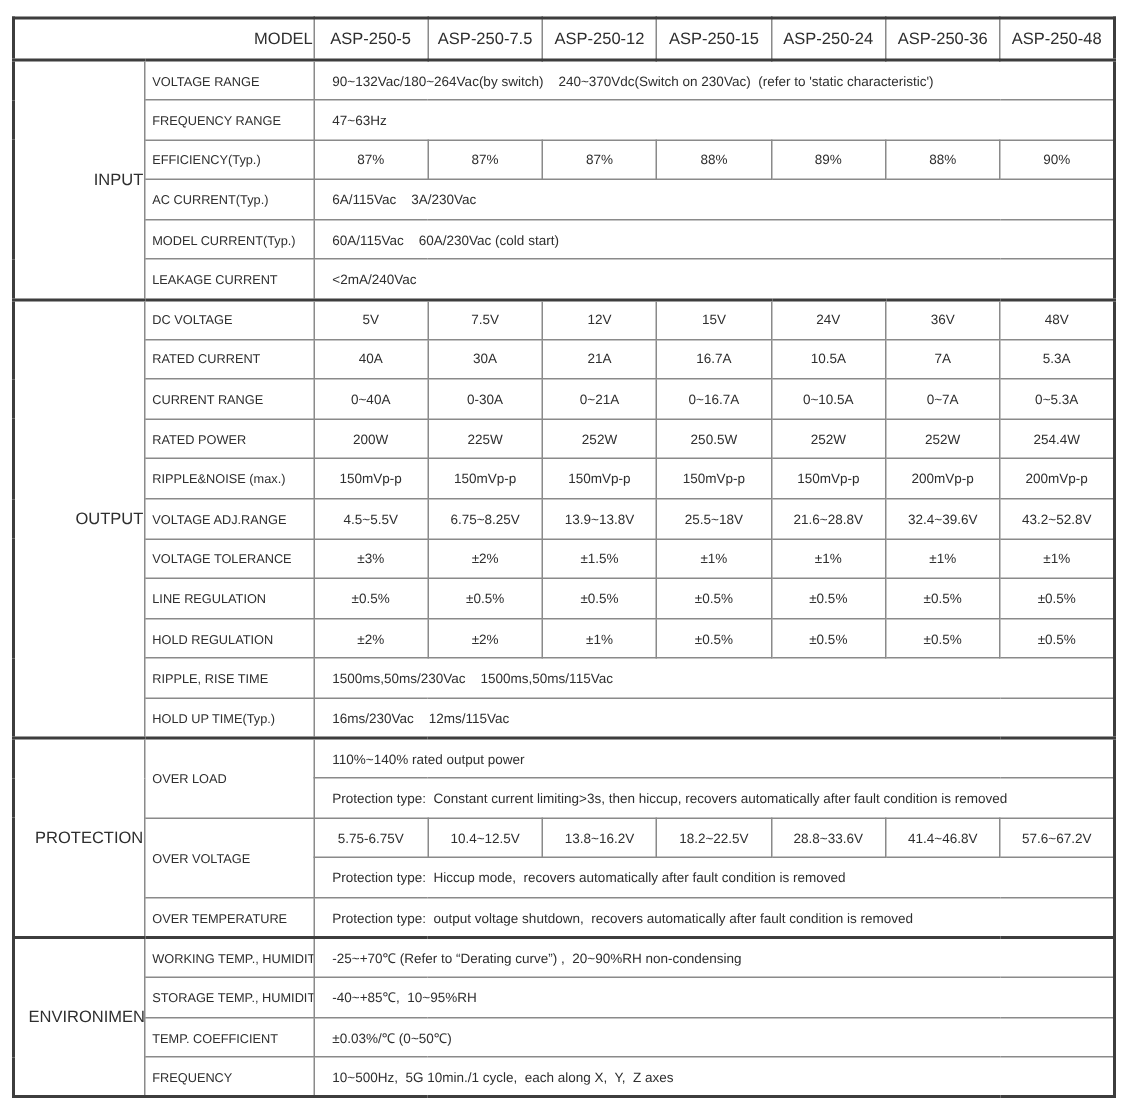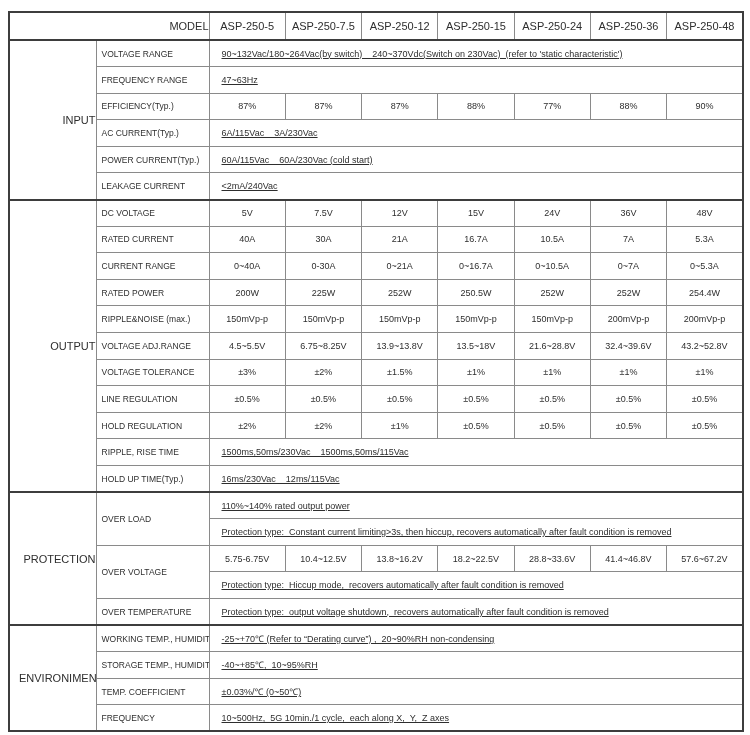--- a/index.html
+++ b/index.html
@@ -28,21 +28,21 @@
     vertical-align: middle;
   }
   thead tr { height: 28px; }
   tbody tr { height: 26.6px; }
   tr.section-start > td { border-top: 2px solid #3d3d3d; }
   .model-label { text-align: right; padding-left: 9px; font-size: 11px; }
   .model-col   { text-align: center; font-size: 11px; }
   .section     { text-align: right; padding-left: 9px; font-size: 11px; }
   .param       { text-align: left; padding-left: 5px; font-size: 8.5px; }
   .val         { text-align: center; font-size: 9px; }
-  .val-left    { text-align: left; padding-left: 12px; font-size: 9px; text-decoration: underline; }
+  .val-left    { text-align: left; padding-left: 12px; font-size: 9px; }
 </style>
 </head>
 <body>
 
 <table class="spec-table">
   <colgroup>
     <col style="width:87px">
     <col style="width:113px">
     <col style="width:76.28px">
       <col style="width:76.28px">
@@ -74,30 +74,30 @@
     <tr>
       <td class="param">FREQUENCY RANGE</td>
       <td class="val-left" colspan="7">47~63Hz</td>
     </tr>
     <tr>
       <td class="param">EFFICIENCY(Typ.)</td>
       <td class="val">87%</td>
       <td class="val">87%</td>
       <td class="val">87%</td>
       <td class="val">88%</td>
-      <td class="val">77%</td>
+      <td class="val">89%</td>
       <td class="val">88%</td>
       <td class="val">90%</td>
     </tr>
     <tr>
       <td class="param">AC CURRENT(Typ.)</td>
       <td class="val-left" colspan="7">6A/115Vac    3A/230Vac</td>
     </tr>
     <tr>
-      <td class="param">POWER CURRENT(Typ.)</td>
+      <td class="param">MODEL CURRENT(Typ.)</td>
       <td class="val-left" colspan="7">60A/115Vac    60A/230Vac (cold start)</td>
     </tr>
     <tr>
       <td class="param">LEAKAGE CURRENT</td>
       <td class="val-left" colspan="7">&lt;2mA/240Vac</td>
     </tr>
 
     <tr class="section-start">
       <td class="section" rowspan="11">OUTPUT</td>
       <td class="param">DC VOLTAGE</td>
@@ -147,21 +147,21 @@
       <td class="val">150mVp-p</td>
       <td class="val">150mVp-p</td>
       <td class="val">200mVp-p</td>
       <td class="val">200mVp-p</td>
     </tr>
     <tr>
       <td class="param">VOLTAGE ADJ.RANGE</td>
       <td class="val">4.5~5.5V</td>
       <td class="val">6.75~8.25V</td>
       <td class="val">13.9~13.8V</td>
-      <td class="val">13.5~18V</td>
+      <td class="val">25.5~18V</td>
       <td class="val">21.6~28.8V</td>
       <td class="val">32.4~39.6V</td>
       <td class="val">43.2~52.8V</td>
     </tr>
     <tr>
       <td class="param">VOLTAGE TOLERANCE</td>
       <td class="val">±3%</td>
       <td class="val">±2%</td>
       <td class="val">±1.5%</td>
       <td class="val">±1%</td>

